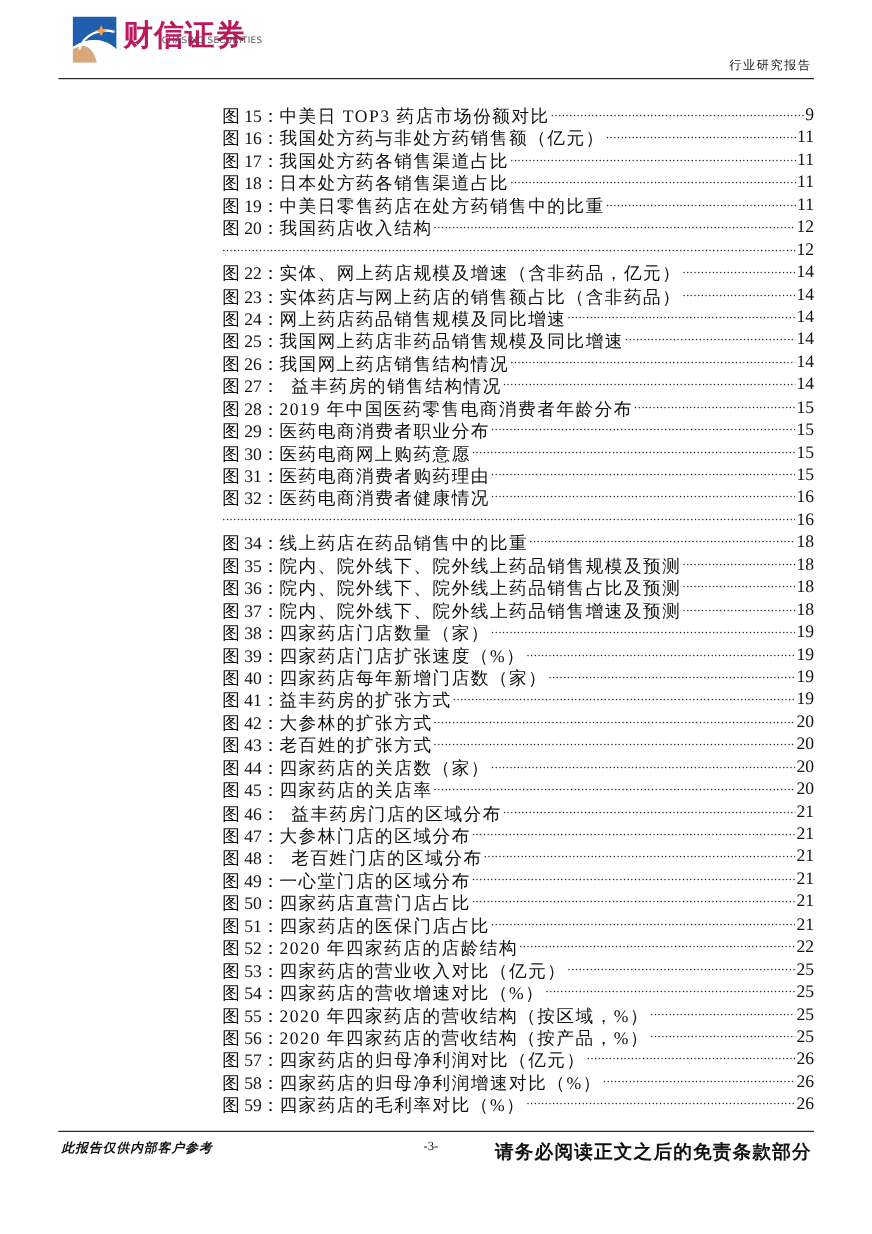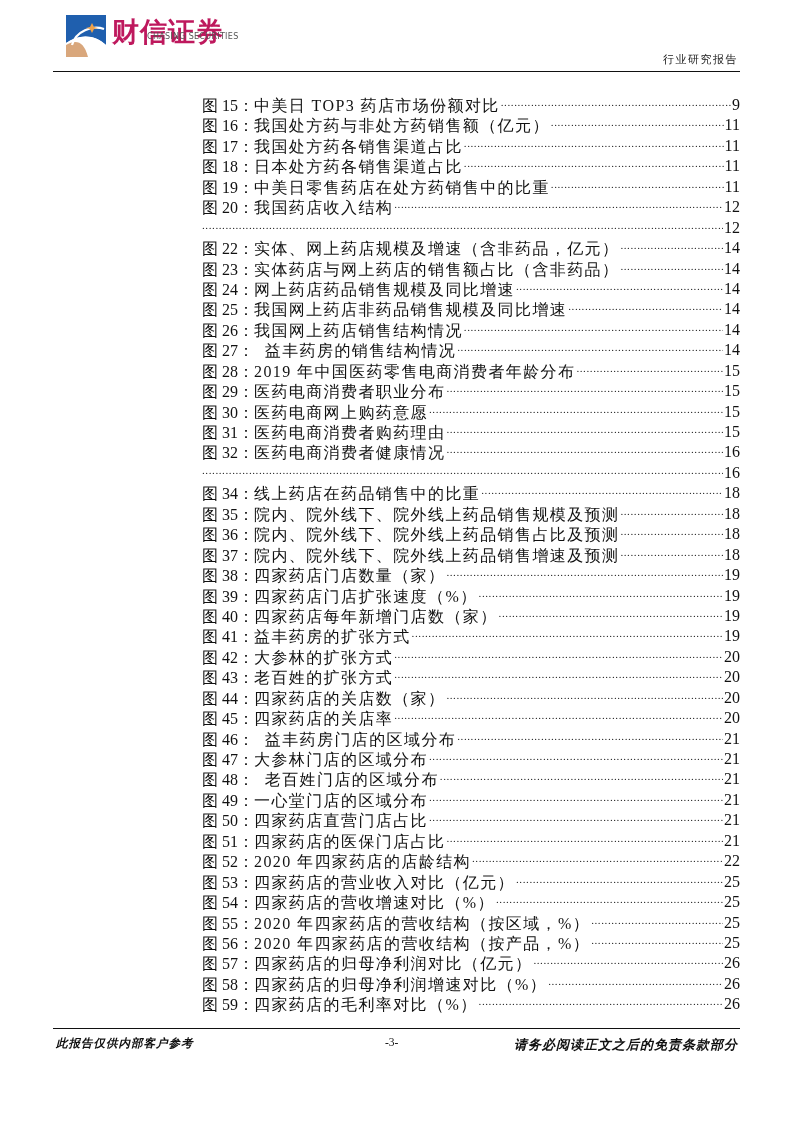--- a/index.html
+++ b/index.html
@@ -15,21 +15,21 @@
   .toc { position: absolute; left: 202px; top: 96px; width: 538px; }
   .toc-row { display: flex; align-items: flex-start; height: 20.45px; font-size: 16px; white-space: nowrap; }
   .toc-label { flex: 0 0 auto; padding-right: 1px; letter-spacing: 1.4px; }
   .toc-label .fig-num { letter-spacing: 0; }
   .toc-dots { flex: 1 1 auto; overflow: hidden; letter-spacing: 0.6px; color: #222; font-size: 11px; }
   .toc-dots::before { content: "...................................................................................................................................................................................................................................................................."; }
   .toc-page { flex: 0 0 auto; text-align: right; padding-left: 1px; }
   .footer-line { position: absolute; left: 53px; top: 1028px; width: 687px; height: 0; border-top: 1.6px solid #111; }
   .footer-left { position: absolute; left: 56px; top: 1036px; font-size: 11.5px; font-weight: bold; font-style: italic; letter-spacing: 1px; }
   .footer-center { position: absolute; left: 385px; top: 1036px; font-size: 11.5px; }
-  .footer-right { position: absolute; right: 55px; top: 1036px; font-size: 13px; font-weight: bold; font-style: italic; letter-spacing: 1px; }
+  .footer-right { position: absolute; right: 55px; top: 1036px; font-size: 17px; font-weight: bold; letter-spacing: 1px; }
 </style>
 </head>
 <body>
 
 <div>
   <svg class="logo" viewBox="0 0 40 42">
     <rect x="0" y="0" width="40" height="42" fill="#ffffff"></rect>
     <path d="M0 0 H40 V30 C30 20 14 18 0 28 Z" fill="#1f5fae"></path>
     <path d="M0 28 C14 18 30 20 40 30 V42 H0 Z" fill="#ffffff"></path>
     <path d="M0 30 C10 24 18 26 22 42 H0 Z" fill="#d9a77c"></path>

